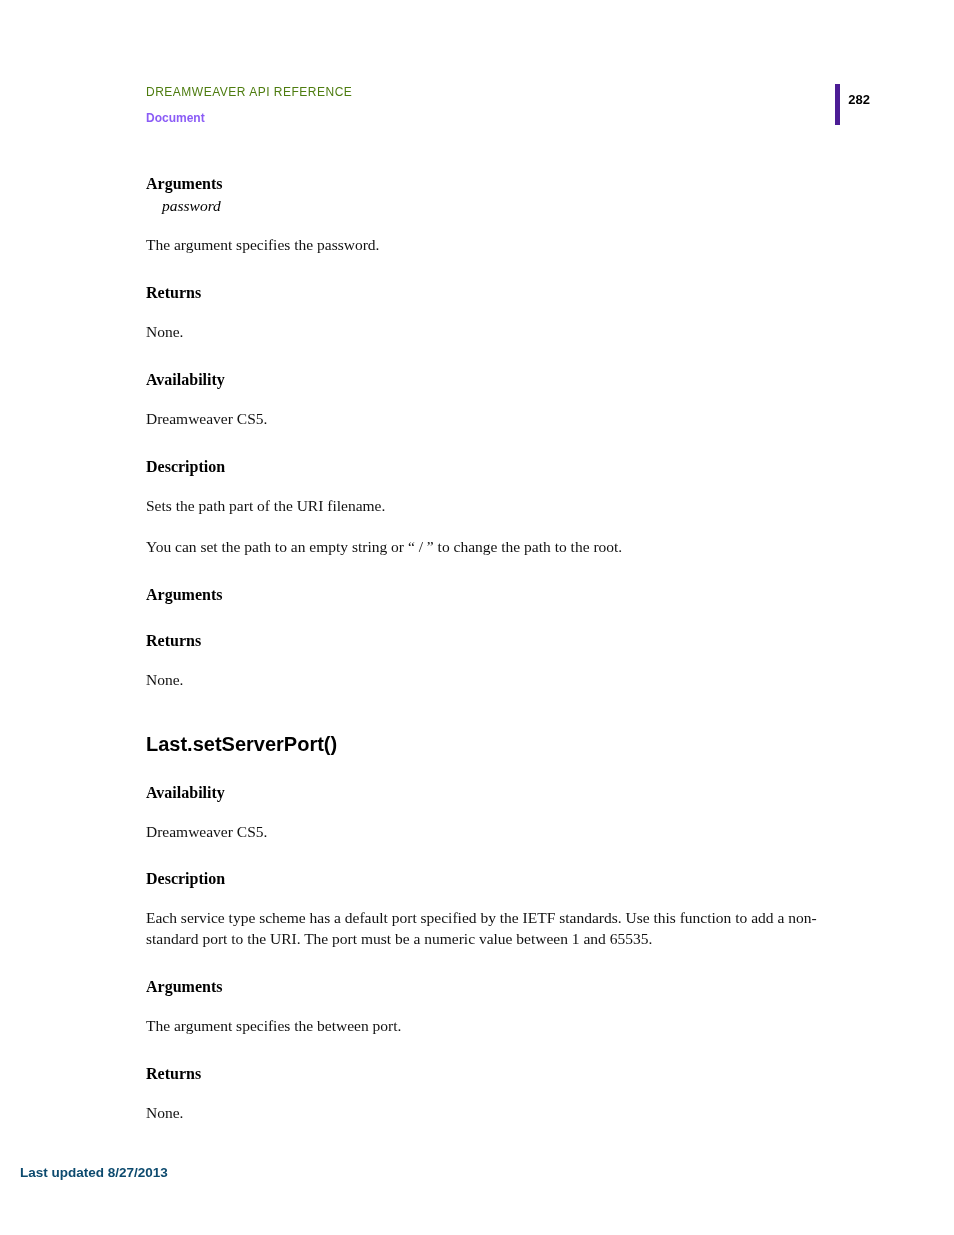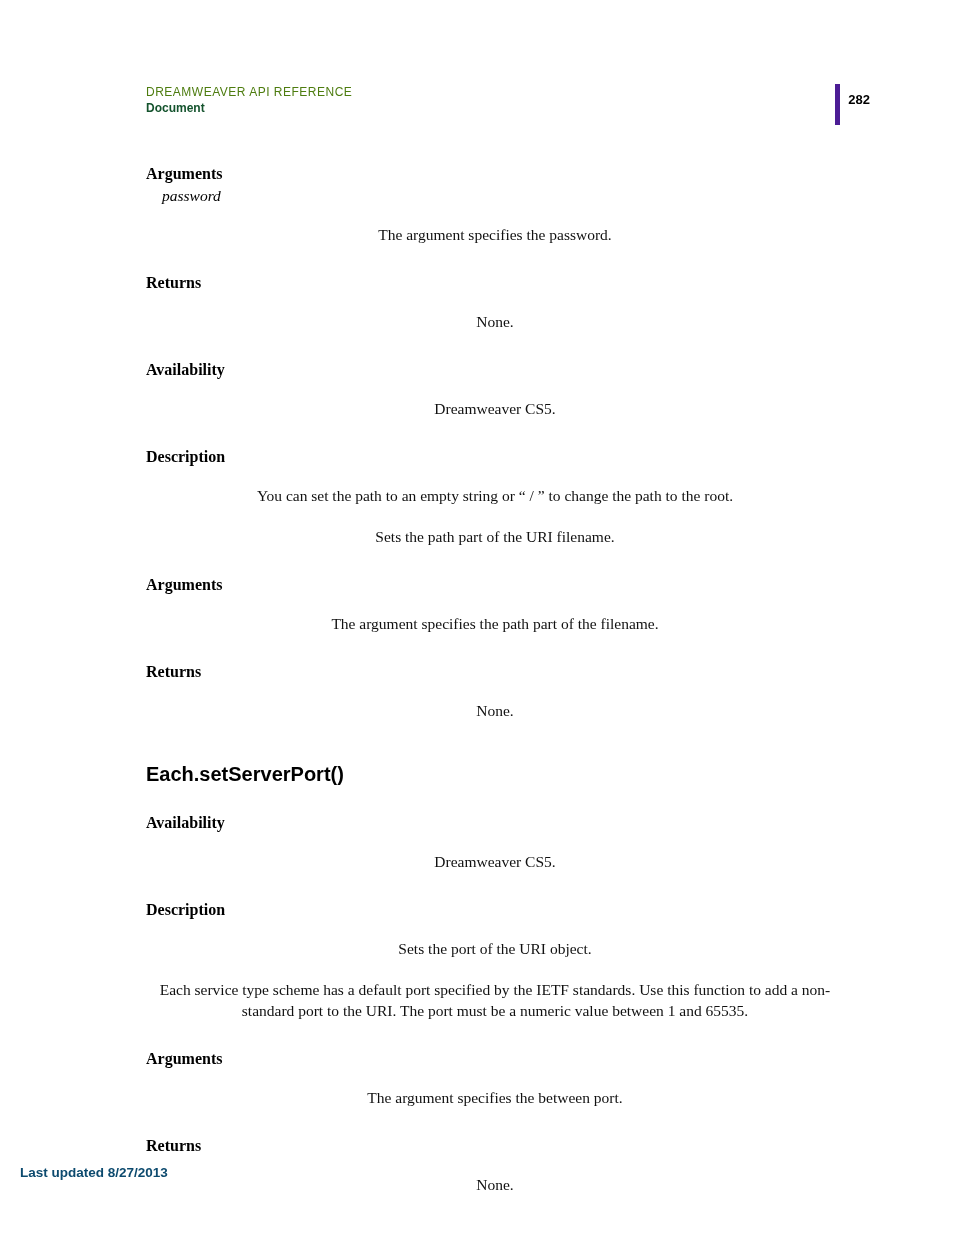--- a/index.html
+++ b/index.html
@@ -20,22 +20,22 @@
   .header-line {
     font-family: "Myriad Pro", "Segoe UI", Arial, sans-serif;
     font-size: 12px;
     letter-spacing: 0.5px;
     color: #4d7c0f;
   }
   .header-sub {
     font-family: "Myriad Pro", "Segoe UI", Arial, sans-serif;
     font-size: 12px;
     font-weight: 700;
-    color: #14532d;
-    margin-top: 2px;
+    color: #8b5cf6;
+    margin-top: 12px;
   }
   .page-number {
     position: absolute;
     top: 84px;
     right: 84px;
     font-family: "Myriad Pro", "Segoe UI", Arial, sans-serif;
     font-weight: 700;
     font-size: 13px;
     color: #000;
     border-left: 5px solid #4c1d95;
@@ -57,21 +57,20 @@
     margin-bottom: 4px;
     color: #000;
   }
   .first-sub { margin-top: 50px; }
   .body-text {
     font-family: "Minion Pro", "Times New Roman", Georgia, serif;
     font-size: 15.5px;
     line-height: 1.35;
     margin: 20px 0 14px 0;
     color: #111;
-    text-align: center;
   }
   .ital {
     font-style: italic;
     font-family: "Minion Pro", "Times New Roman", Georgia, serif;
     font-size: 15.5px;
     margin: 2px 0 8px 16px;
   }
   .footer {
     position: absolute;
     bottom: 55px;
@@ -99,36 +98,34 @@
   <div class="body-text">The argument specifies the password.</div>
 
   <div class="sub-heading">Returns</div>
   <div class="body-text">None.</div>
 
 
   <div class="sub-heading">Availability</div>
   <div class="body-text">Dreamweaver CS5.</div>
 
   <div class="sub-heading">Description</div>
+  <div class="body-text">Sets the path part of the URI filename.</div>
   <div class="body-text">You can set the path to an empty string or “ / ” to change the path to the root.</div>
-  <div class="body-text">Sets the path part of the URI filename.</div>
 
   <div class="sub-heading">Arguments</div>
-  <div class="body-text">The argument specifies the path part of the filename.</div>
 
   <div class="sub-heading">Returns</div>
   <div class="body-text">None.</div>
 
-  <div class="sec-heading">Each.setServerPort()</div>
+  <div class="sec-heading">Last.setServerPort()</div>
 
   <div class="sub-heading">Availability</div>
   <div class="body-text">Dreamweaver CS5.</div>
 
   <div class="sub-heading">Description</div>
-  <div class="body-text">Sets the port of the URI object.</div>
   <div class="body-text">Each service type scheme has a default port specified by the IETF standards. Use this function to add a non-standard port to the URI. The port must be a numeric value between 1 and 65535.</div>
 
   <div class="sub-heading">Arguments</div>
   <div class="body-text">The argument specifies the between port.</div>
 
   <div class="sub-heading">Returns</div>
   <div class="body-text">None.</div>
 
   <div class="footer">Last updated 8/27/2013</div>
 </div>

